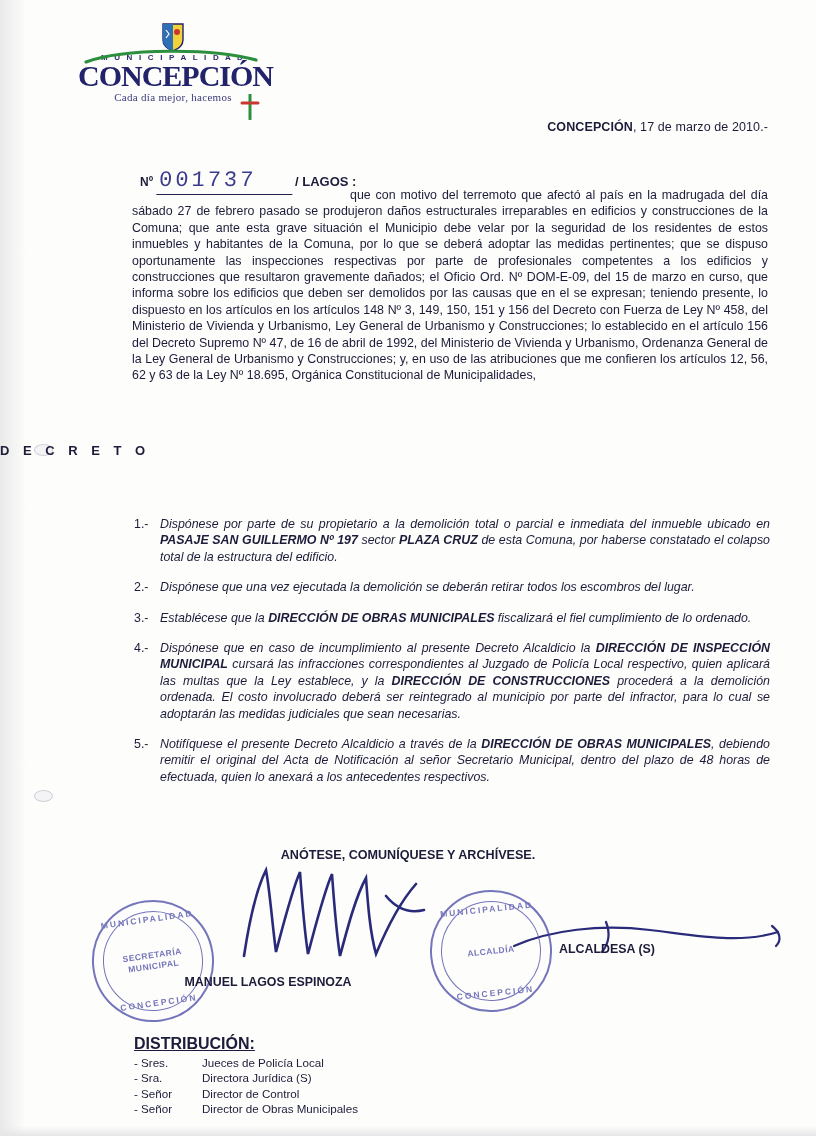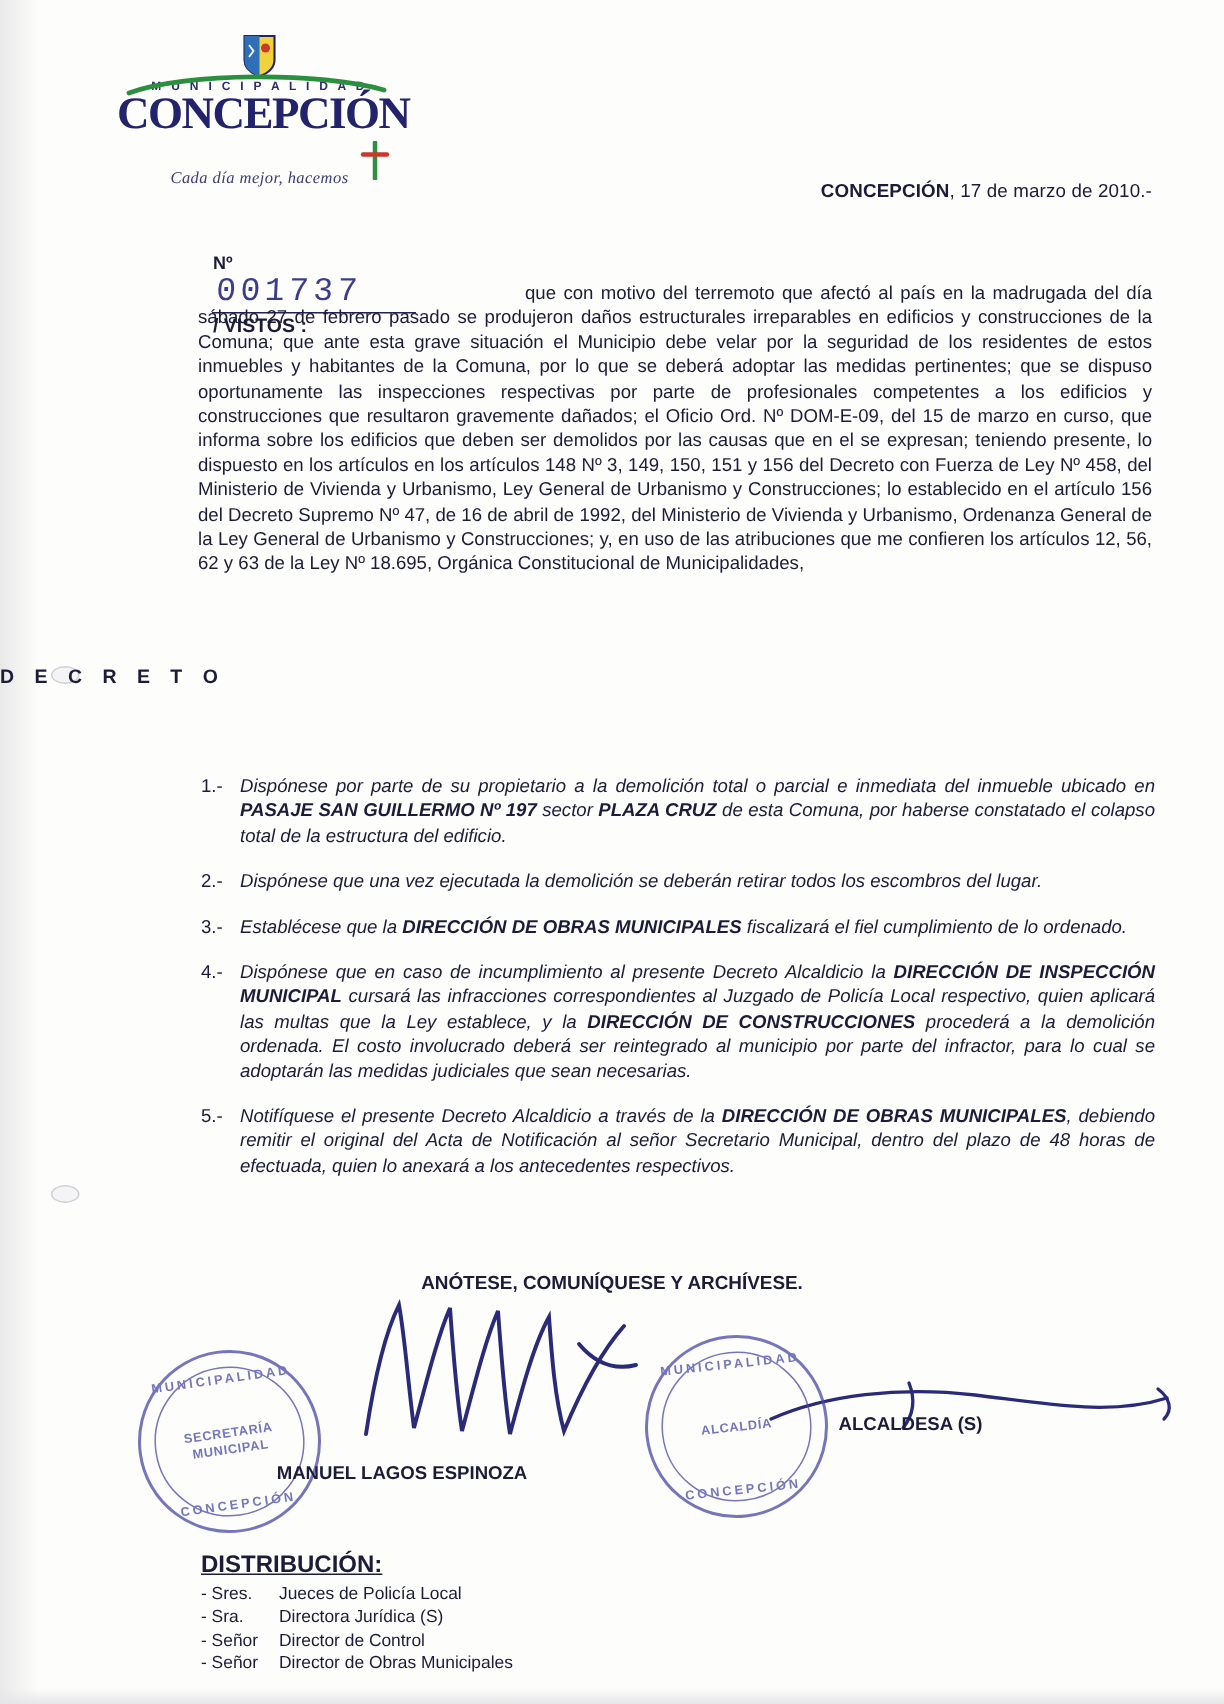--- a/index.html
+++ b/index.html
@@ -55,24 +55,23 @@
   .logo-swoosh {
     position: absolute;
     left: 6px;
     top: 24px;
     width: 176px;
     height: 22px;
     pointer-events: none;
   }
   .slogan {
     font-family: "Liberation Serif", serif;
-    font-style: italic;
     font-size: 11px;
     color: #3a3a7a;
-    margin-top: 22px;
+    margin-top: 0;
     letter-spacing: 0.3px;
   }
   .cross {
     position: absolute;
     right: 8px;
     top: 72px;
     width: 20px;
     height: 26px;
   }
 
@@ -87,21 +86,20 @@
   .citydate b { font-weight: bold; }
 
   
   .numline {
     position: absolute;
     left: 140px;
     top: 168px;
     display: flex;
     align-items: baseline;
     font-size: 13px;
-    flex-direction: column;
   }
   .numline .no {
     font-weight: bold;
     font-size: 12px;
     margin-right: 4px;
   }
   .stamp-number {
     font-family: "Liberation Mono", monospace;
     font-size: 22px;
     letter-spacing: 3px;
@@ -268,21 +266,21 @@
     top: 1036px;
     font-size: 11.6px;
     line-height: 15.6px;
   }
   .distribution .dist-title {
     font-weight: bold;
     text-decoration: underline;
     margin-bottom: 3px;
     font-size: 16px;
   }
-  .dist-row { display: flex; }
+  .dist-row { display: flex; gap: 16px; }
   .dist-who { width: 52px; flex: 0 0 52px; }
 
   
   .punch {
     position: absolute;
     width: 17px;
     height: 10px;
     border: 1px solid #cfcfd6;
     border-radius: 50%;
     background: #f4f4f6;
@@ -331,21 +329,21 @@
     </svg>
   </div>
 
   <div class="citydate">
     <b>CONCEPCIÓN</b><span>, 17 de marzo de 2010.-</span>
   </div>
 
   <div class="numline">
     <span class="no">Nº</span>
     <span class="stamp-number">001737</span>
-    <span class="vistos">/ VISTOS :</span>
+    <span class="vistos">/ LAGOS :</span>
   </div>
 
   <div class="body-text">
     <span class="indent-lead"></span><span>que con motivo del terremoto que afectó al país en la madrugada del día sábado 27 de febrero pasado se produjeron daños</span>
     <span>estructurales irreparables en edificios y construcciones de la Comuna; que ante esta grave situación el Municipio debe velar por la seguridad de los residentes de estos inmuebles y habitantes de la Comuna, por lo que se deberá adoptar las medidas pertinentes; que se dispuso oportunamente las inspecciones respectivas por parte de profesionales competentes a los edificios y construcciones que resultaron gravemente dañados; el Oficio Ord. Nº DOM-E-09, del 15 de marzo en curso, que informa sobre los edificios que deben ser demolidos por las causas que en el se expresan; teniendo presente, lo dispuesto en los artículos en los artículos 148 Nº 3, 149, 150, 151 y 156 del Decreto con Fuerza de Ley Nº 458, del Ministerio de Vivienda y Urbanismo, Ley General de Urbanismo y Construcciones; lo establecido en el artículo 156 del Decreto Supremo Nº 47, de 16 de abril de 1992, del Ministerio de Vivienda y Urbanismo, Ordenanza General de la Ley General de Urbanismo y Construcciones; y, en uso de las atribuciones que me confieren los artículos 12, 56, 62 y 63 de la Ley Nº 18.695, Orgánica Constitucional de Municipalidades,</span>
   </div>
 
   <div class="decreto-word">D E C R E T O</div>
 
   <div class="clauses" id="clauses">

